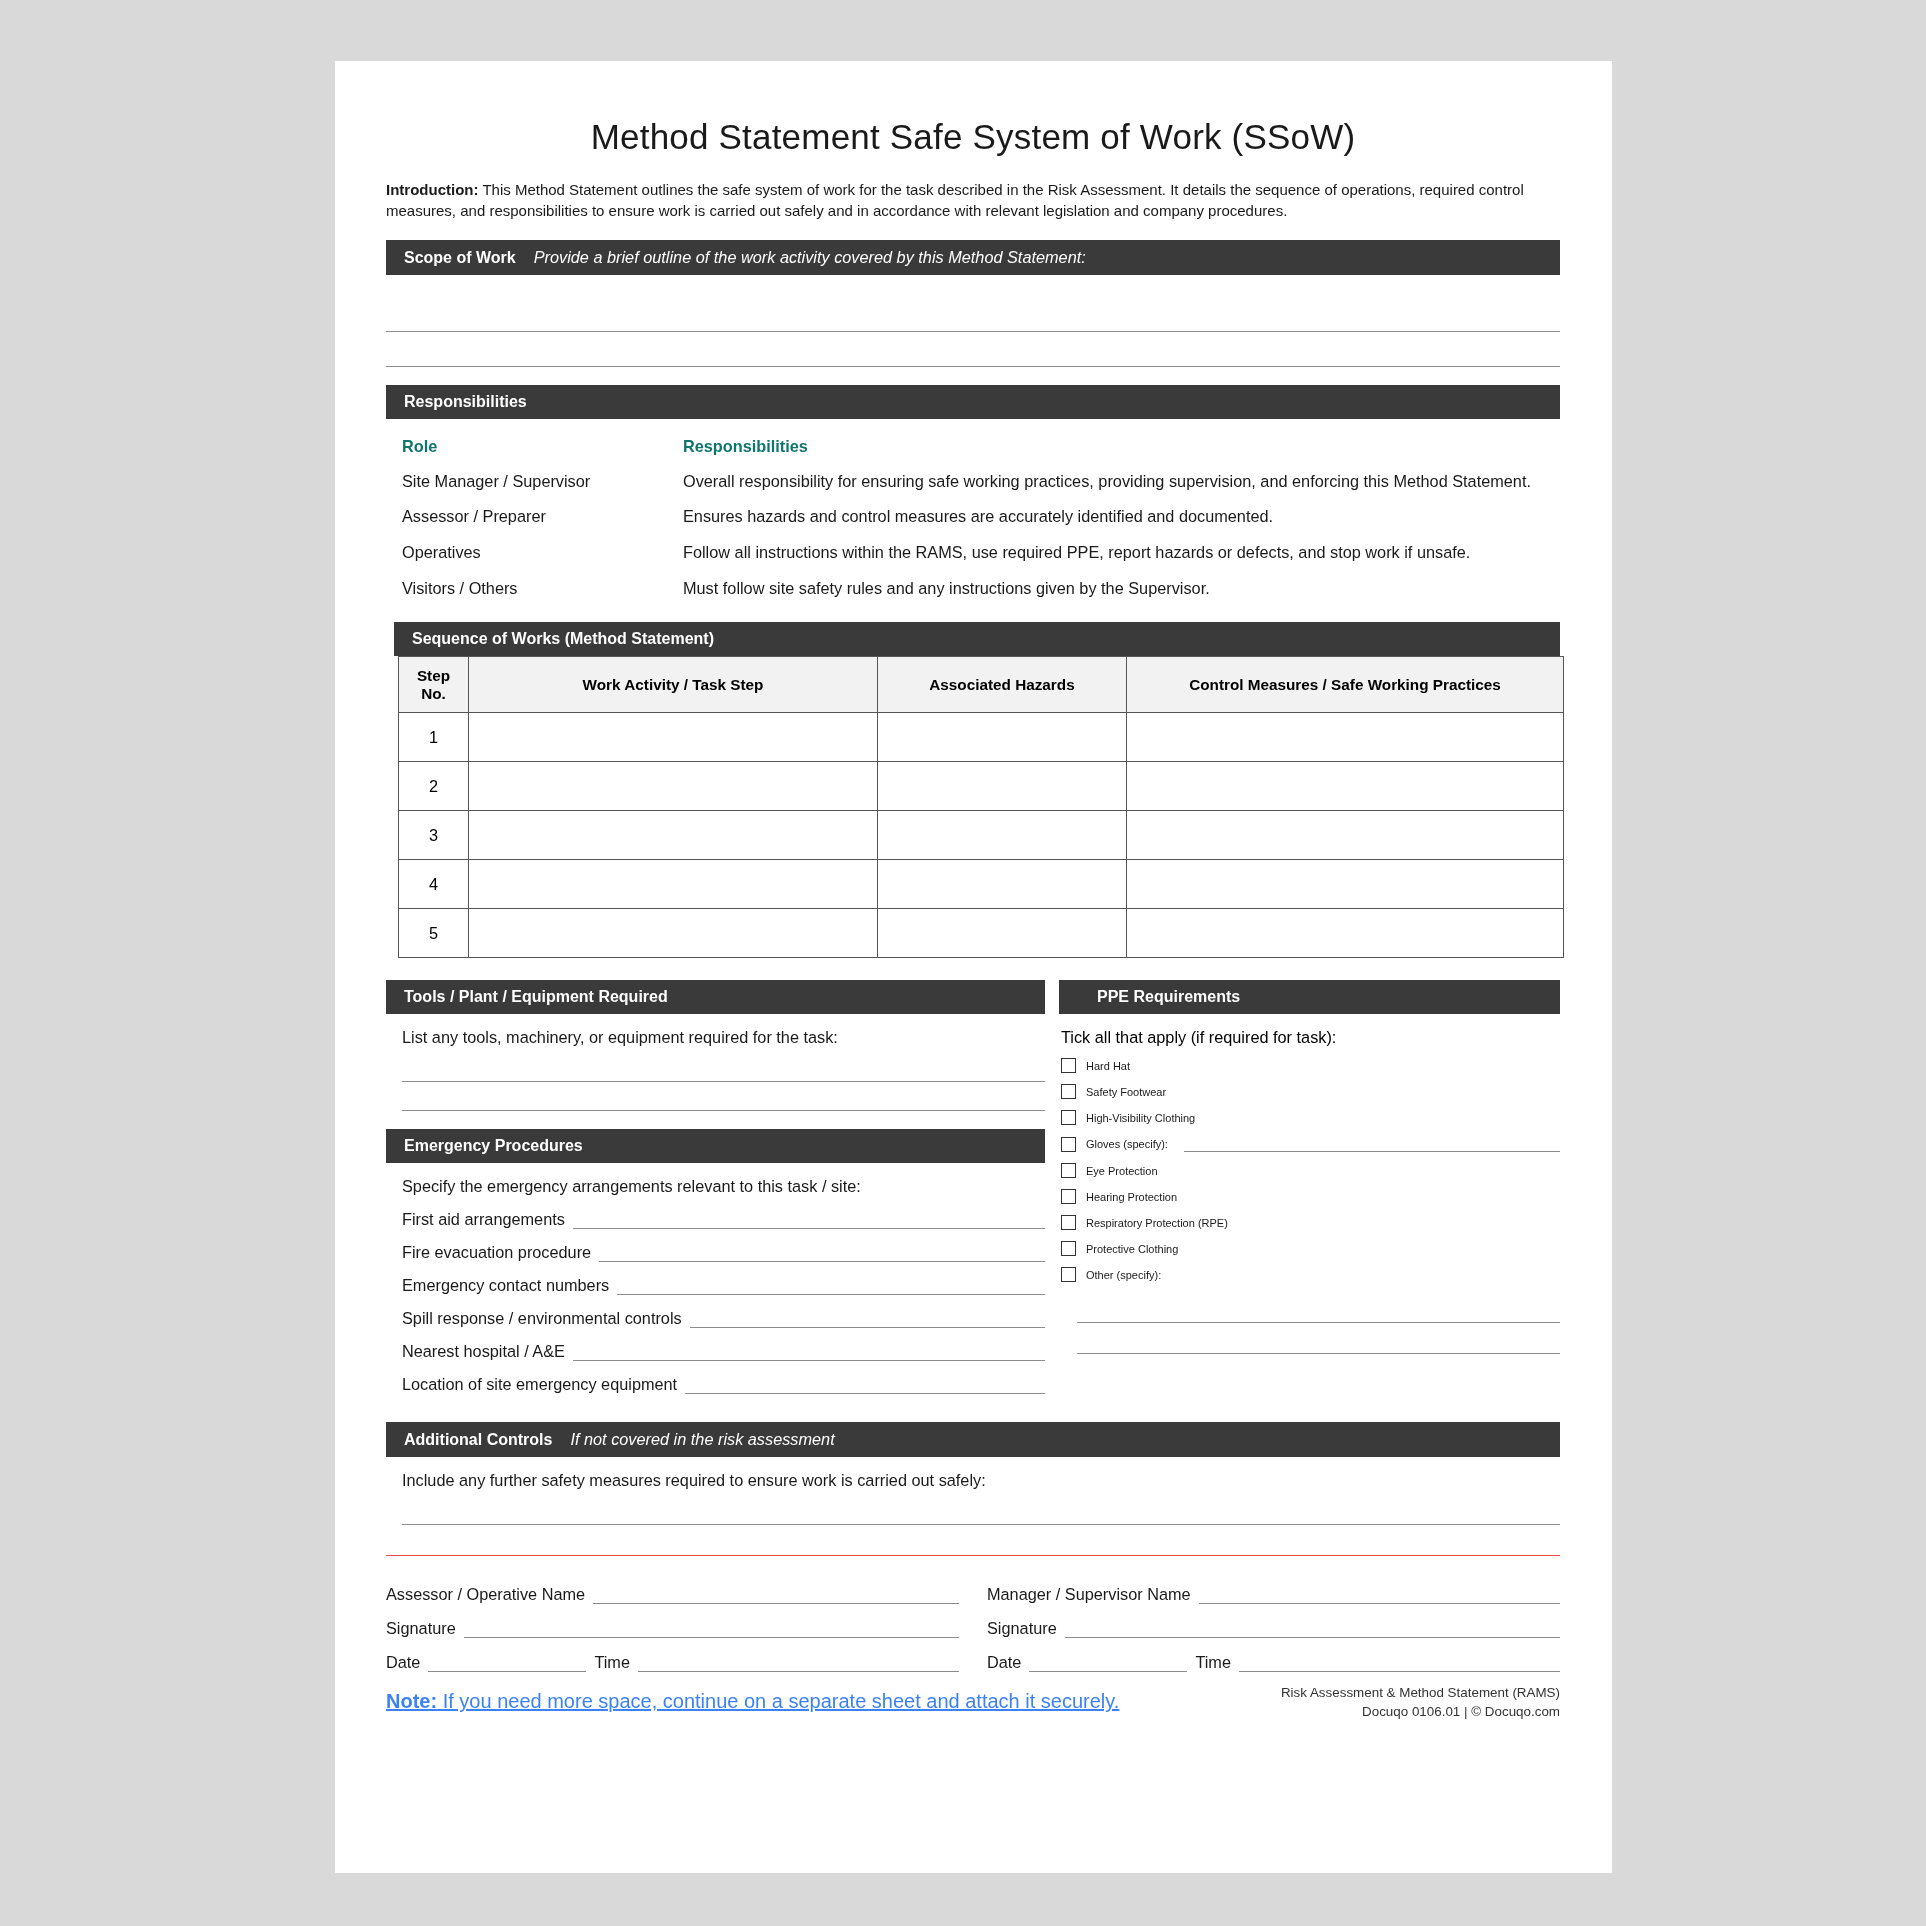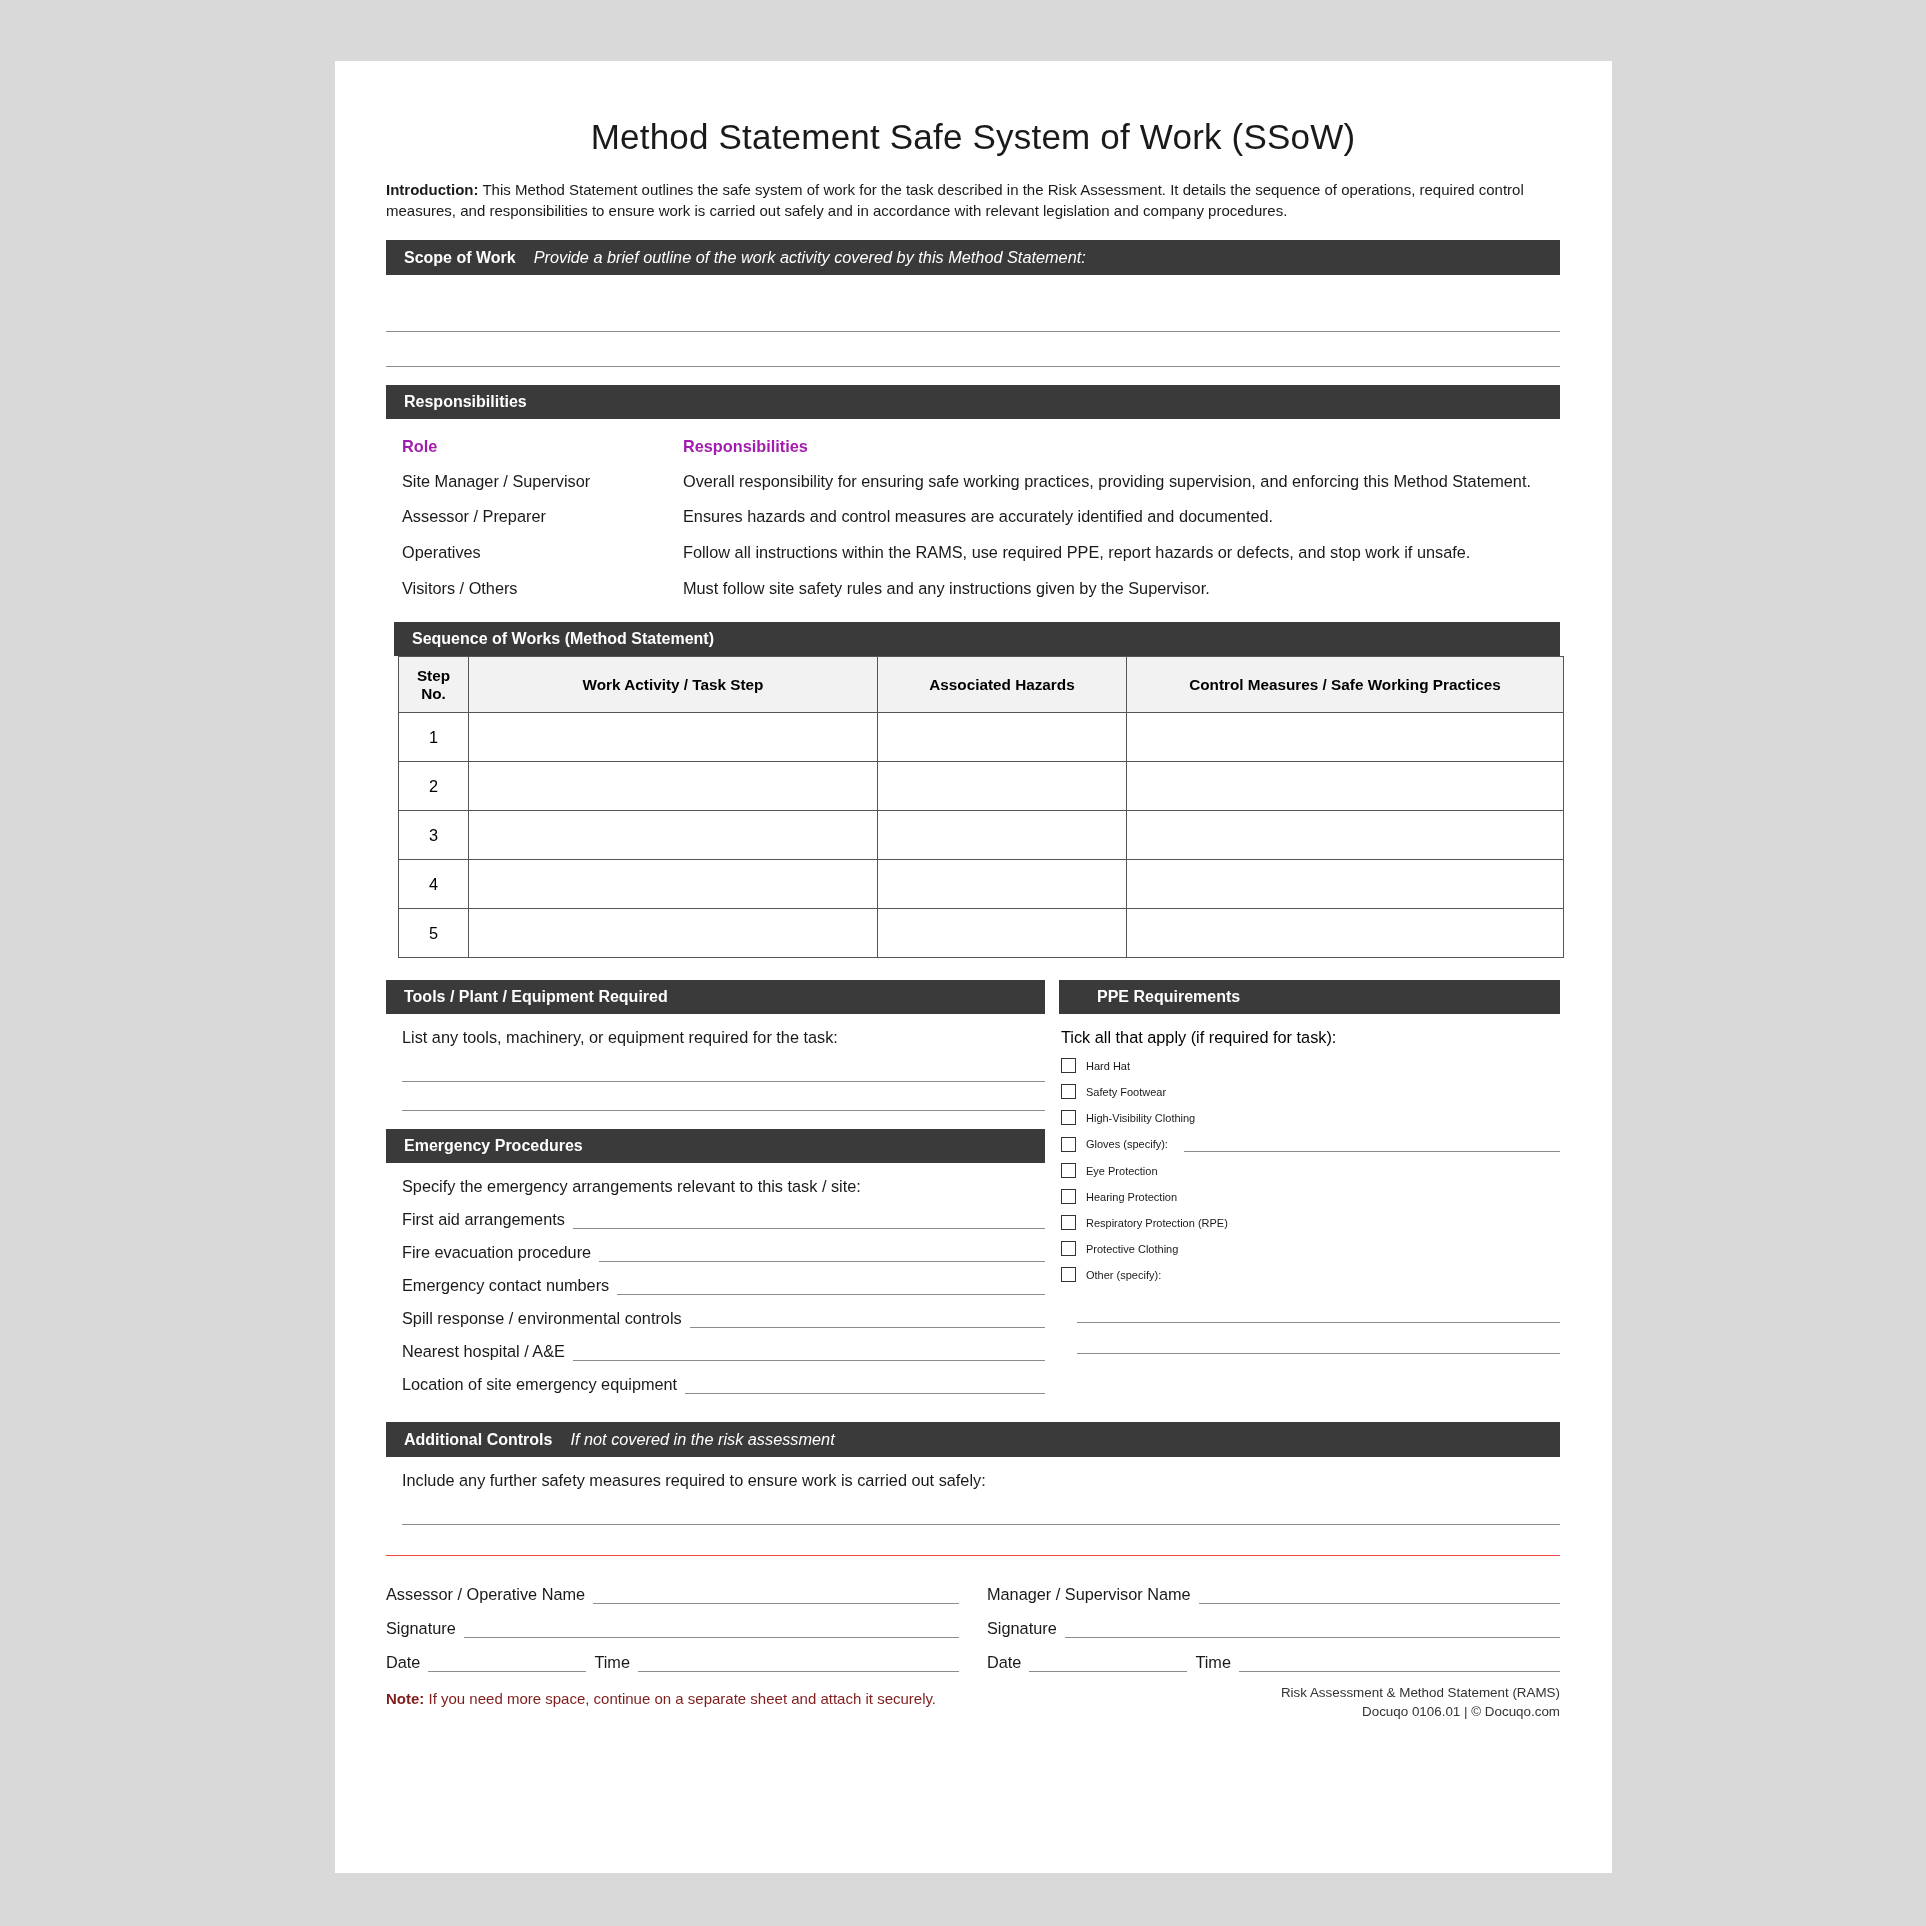--- a/index.html
+++ b/index.html
@@ -70,21 +70,21 @@
   .resp {
     margin-top: 10px;
     width: 100%;
     border-collapse: collapse;
   }
   .resp th {
     text-align: left;
     font-size: 16.3px;
     font-weight: bold;
     padding: 8px 0 10px 16px;
-    color: #a21caf;
+    color: #0f766e;
     vertical-align: top;
   }
   .resp td {
     font-size: 16.3px;
     padding: 5px 0 9px 16px;
     color: #1a1a1a;
     vertical-align: top;
     line-height: 1.33;
   }
   .resp .col-role { width: 265px; }
@@ -182,23 +182,24 @@
     font-size: 16.3px;
     padding-top: 15px;
     color: #1a1a1a;
   }
   .sig-row .lbl { white-space: nowrap; padding-right: 8px; }
   .sig-row .fill { flex: 1; border-bottom: 1px solid #8c8c8c; height: 17px; }
   .sig-row .fill.short { flex: 0 0 158px; }
   .sig-row .lbl2 { white-space: nowrap; padding: 0 8px; }
 
   .note {
-    font-size: 15px;
+    font-size: 20px;
     padding-top: 18px;
-    color: #7f1d1d;
+    color: #3b82f6;
+    text-decoration: underline;
   }
   .note b { font-weight: bold; }
   .footer-meta {
     position: absolute;
     right: 0;
     bottom: 4px;
     text-align: right;
     font-size: 13.4px;
     color: #333;
     line-height: 1.4;

